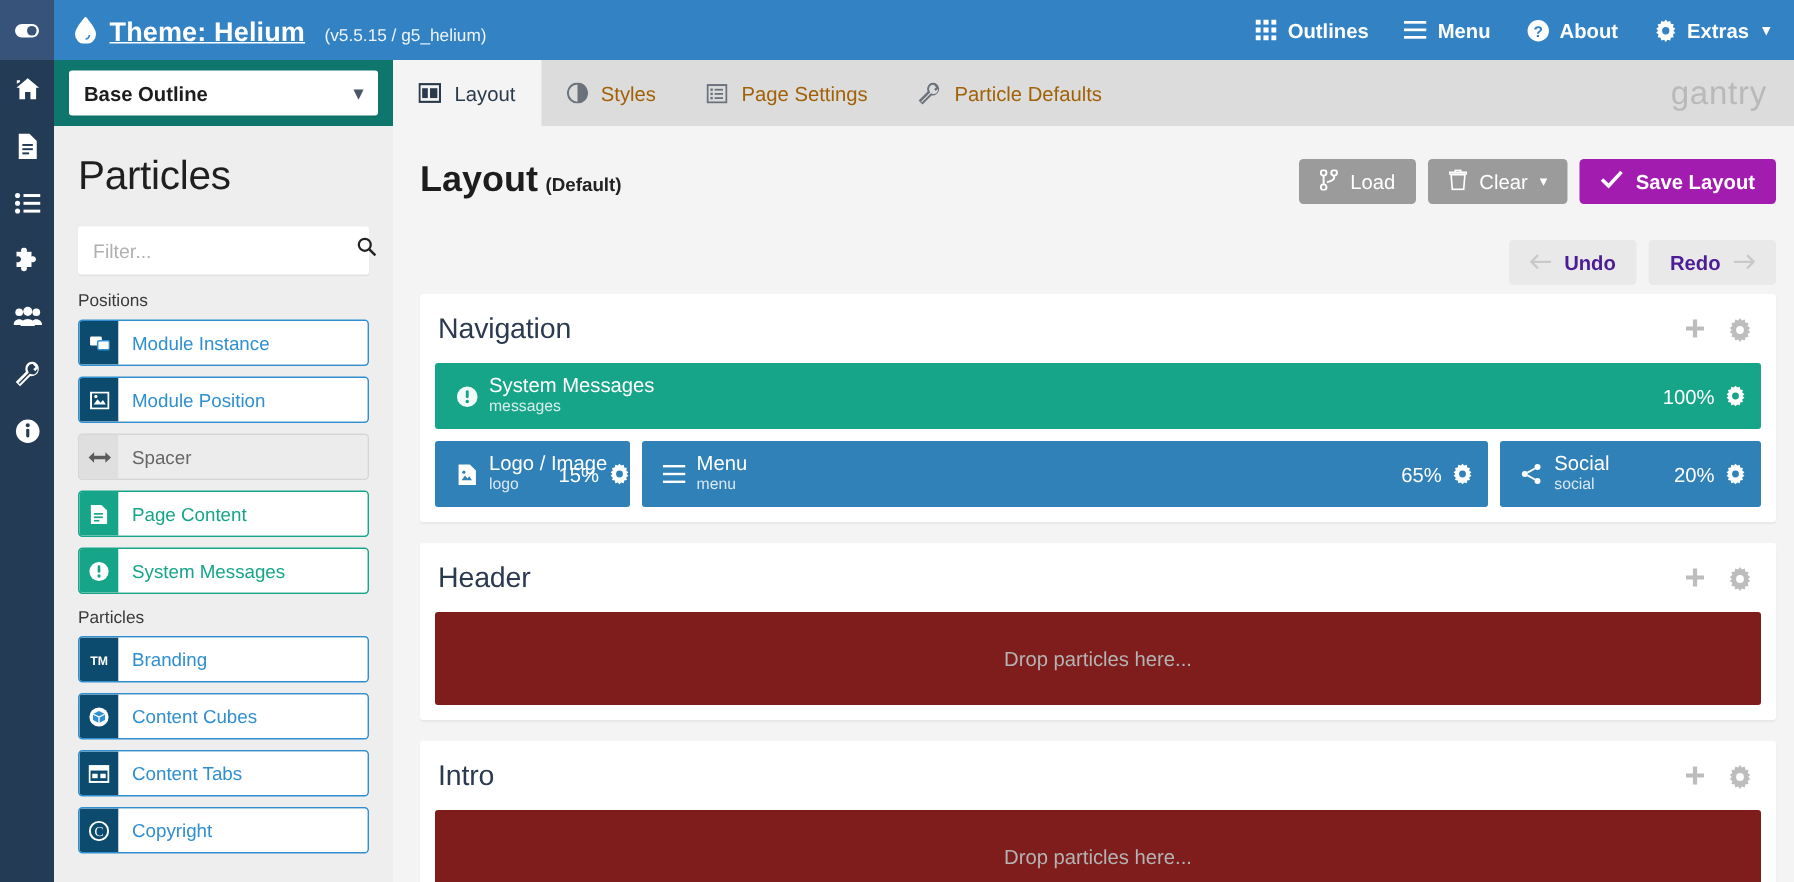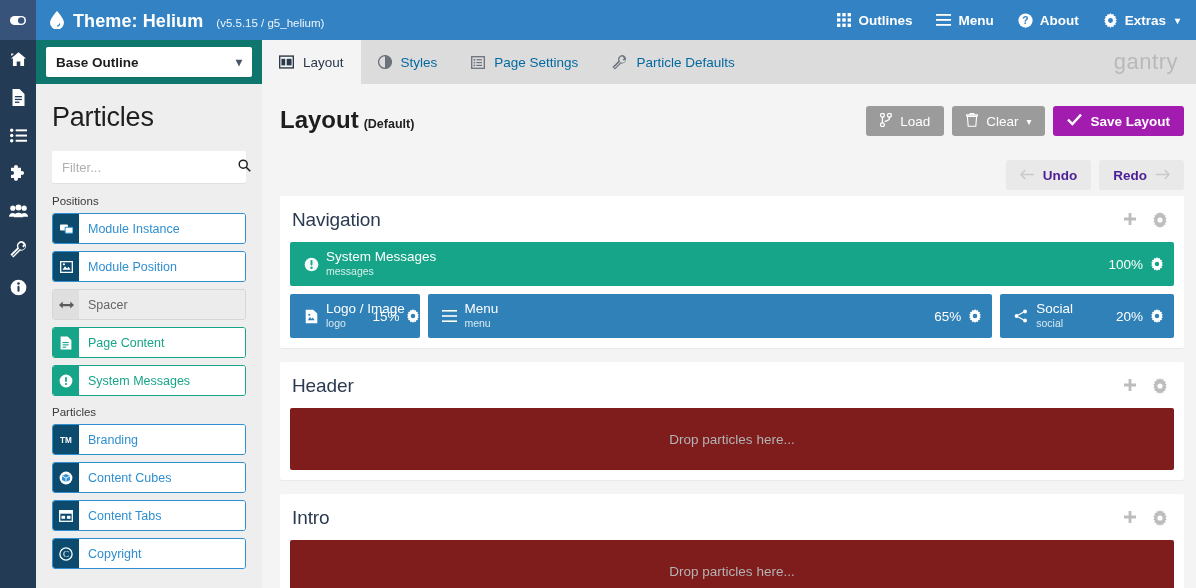--- a/index.html
+++ b/index.html
@@ -35,21 +35,21 @@
   .main-col { flex: 1 1 auto; display: flex; flex-direction: column; height: 588px; min-width: 0; }
 
   
   .topbar {
     height: 40px; background: #3282c4; color: #fff;
     display: flex; align-items: center; padding: 0 16px 0 14px;
     flex: 0 0 40px;
   }
   .brand { display: flex; align-items: baseline; gap: 9px; }
   .brand-drop { position: relative; top: 2px; }
-  .brand-title { font-size: 18px; font-weight: bold; letter-spacing: .1px; }
+  .brand-title { font-size: 18px; font-weight: bold; letter-spacing: .1px; text-decoration: underline; }
   .brand-ver { font-size: 11.5px; opacity: .92; margin-left: 4px; }
   .topnav { margin-left: auto; display: flex; align-items: center; gap: 24px; }
   .topnav-item {
     display: flex; align-items: center; gap: 7px;
     font-size: 13.5px; font-weight: bold; color: #fff; cursor: pointer; white-space: nowrap;
   }
   .caret-down { font-size: 10px; margin-left: 2px; }
 
   
   .tabstrip {
@@ -63,21 +63,21 @@
   .outline-select {
     width: 100%; height: 30px; background: #fff; border-radius: 2px;
     display: flex; align-items: center; padding: 0 10px;
     font-size: 13.5px; font-weight: bold; color: #1d1d1d; cursor: pointer;
     box-shadow: 0 1px 1px rgba(0,0,0,.07);
   }
   .outline-select .caret { margin-left: auto; color: #4a5568; font-size: 12px; }
   .tabs { display: flex; align-items: stretch; }
   .tab {
     display: flex; align-items: center; gap: 9px;
-    padding: 0 17px; font-size: 13.5px; color: #0369a1; cursor: pointer; white-space: nowrap;
+    padding: 0 17px; font-size: 13.5px; color: #a16207; cursor: pointer; white-space: nowrap;
   }
   .tab.active { background: #f4f4f4; color: #2b3a4a; font-weight: normal; }
   .tab .ticon { display: flex; align-items: center; }
   .gantry-logo {
     margin-left: auto; display: flex; align-items: center; padding-right: 18px;
     color: #b9b9b9; font-size: 22px; letter-spacing: .5px;
   }
 
   
   .body-row { flex: 1 1 auto; display: flex; min-height: 0; }

